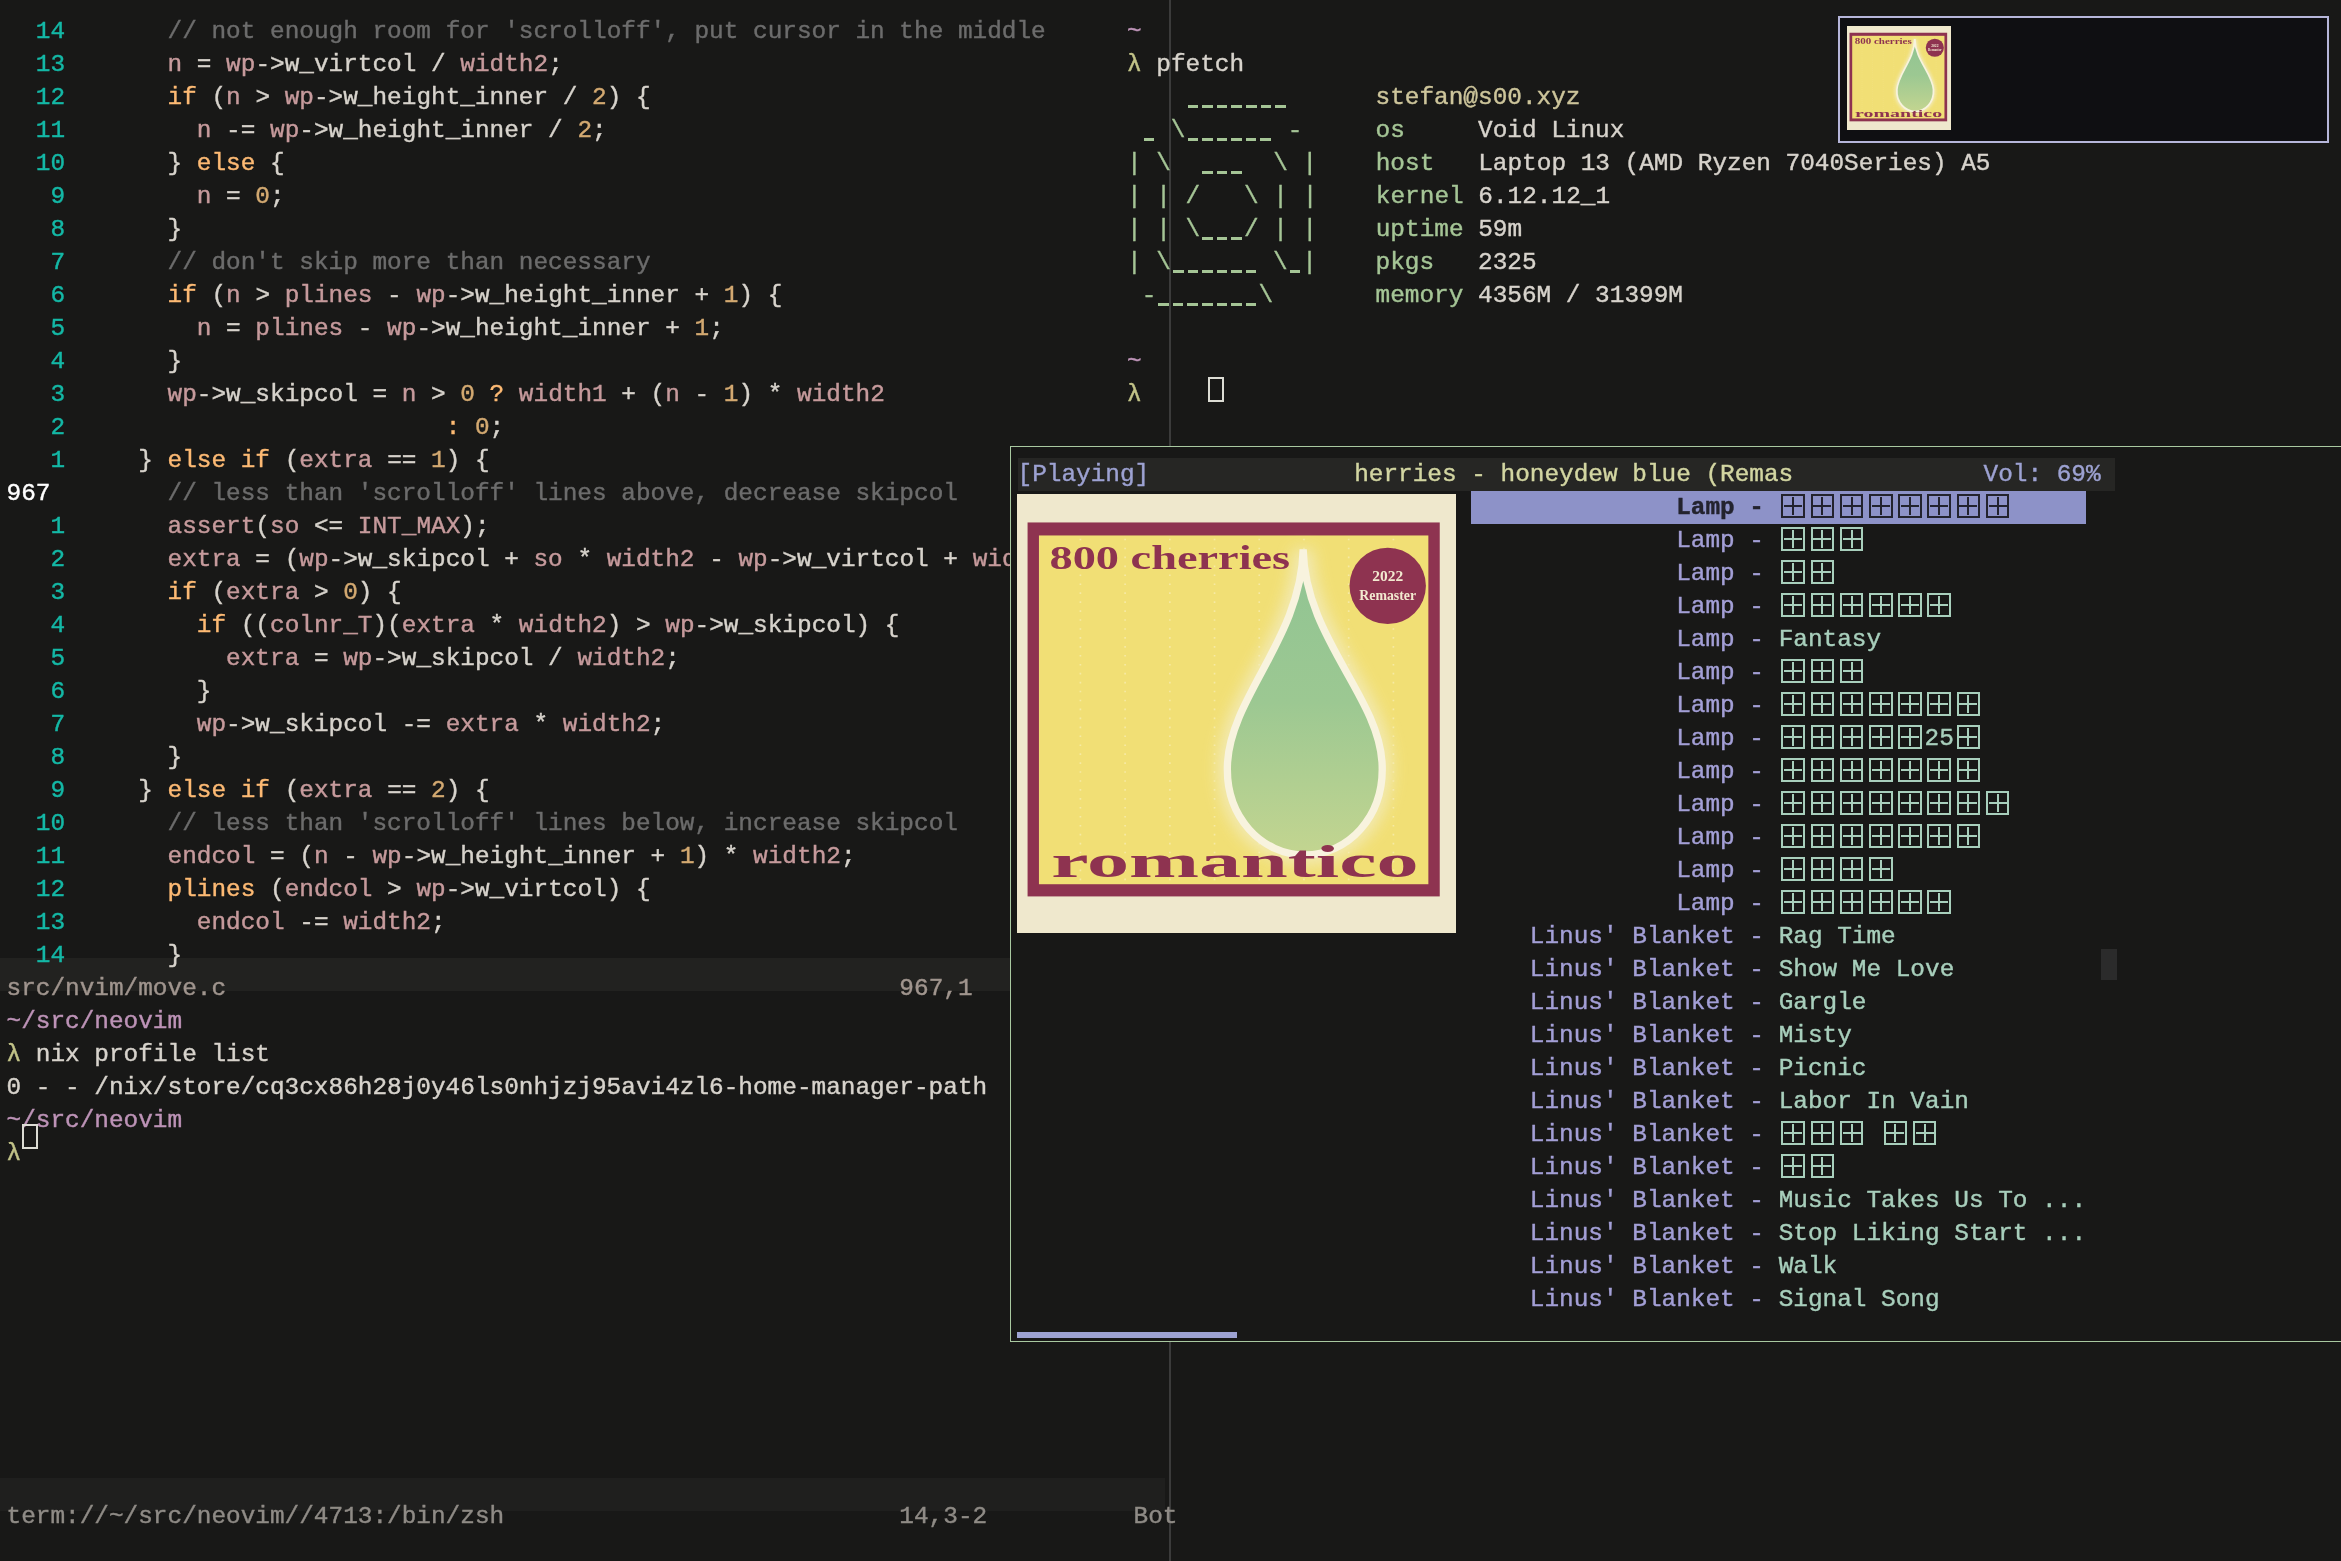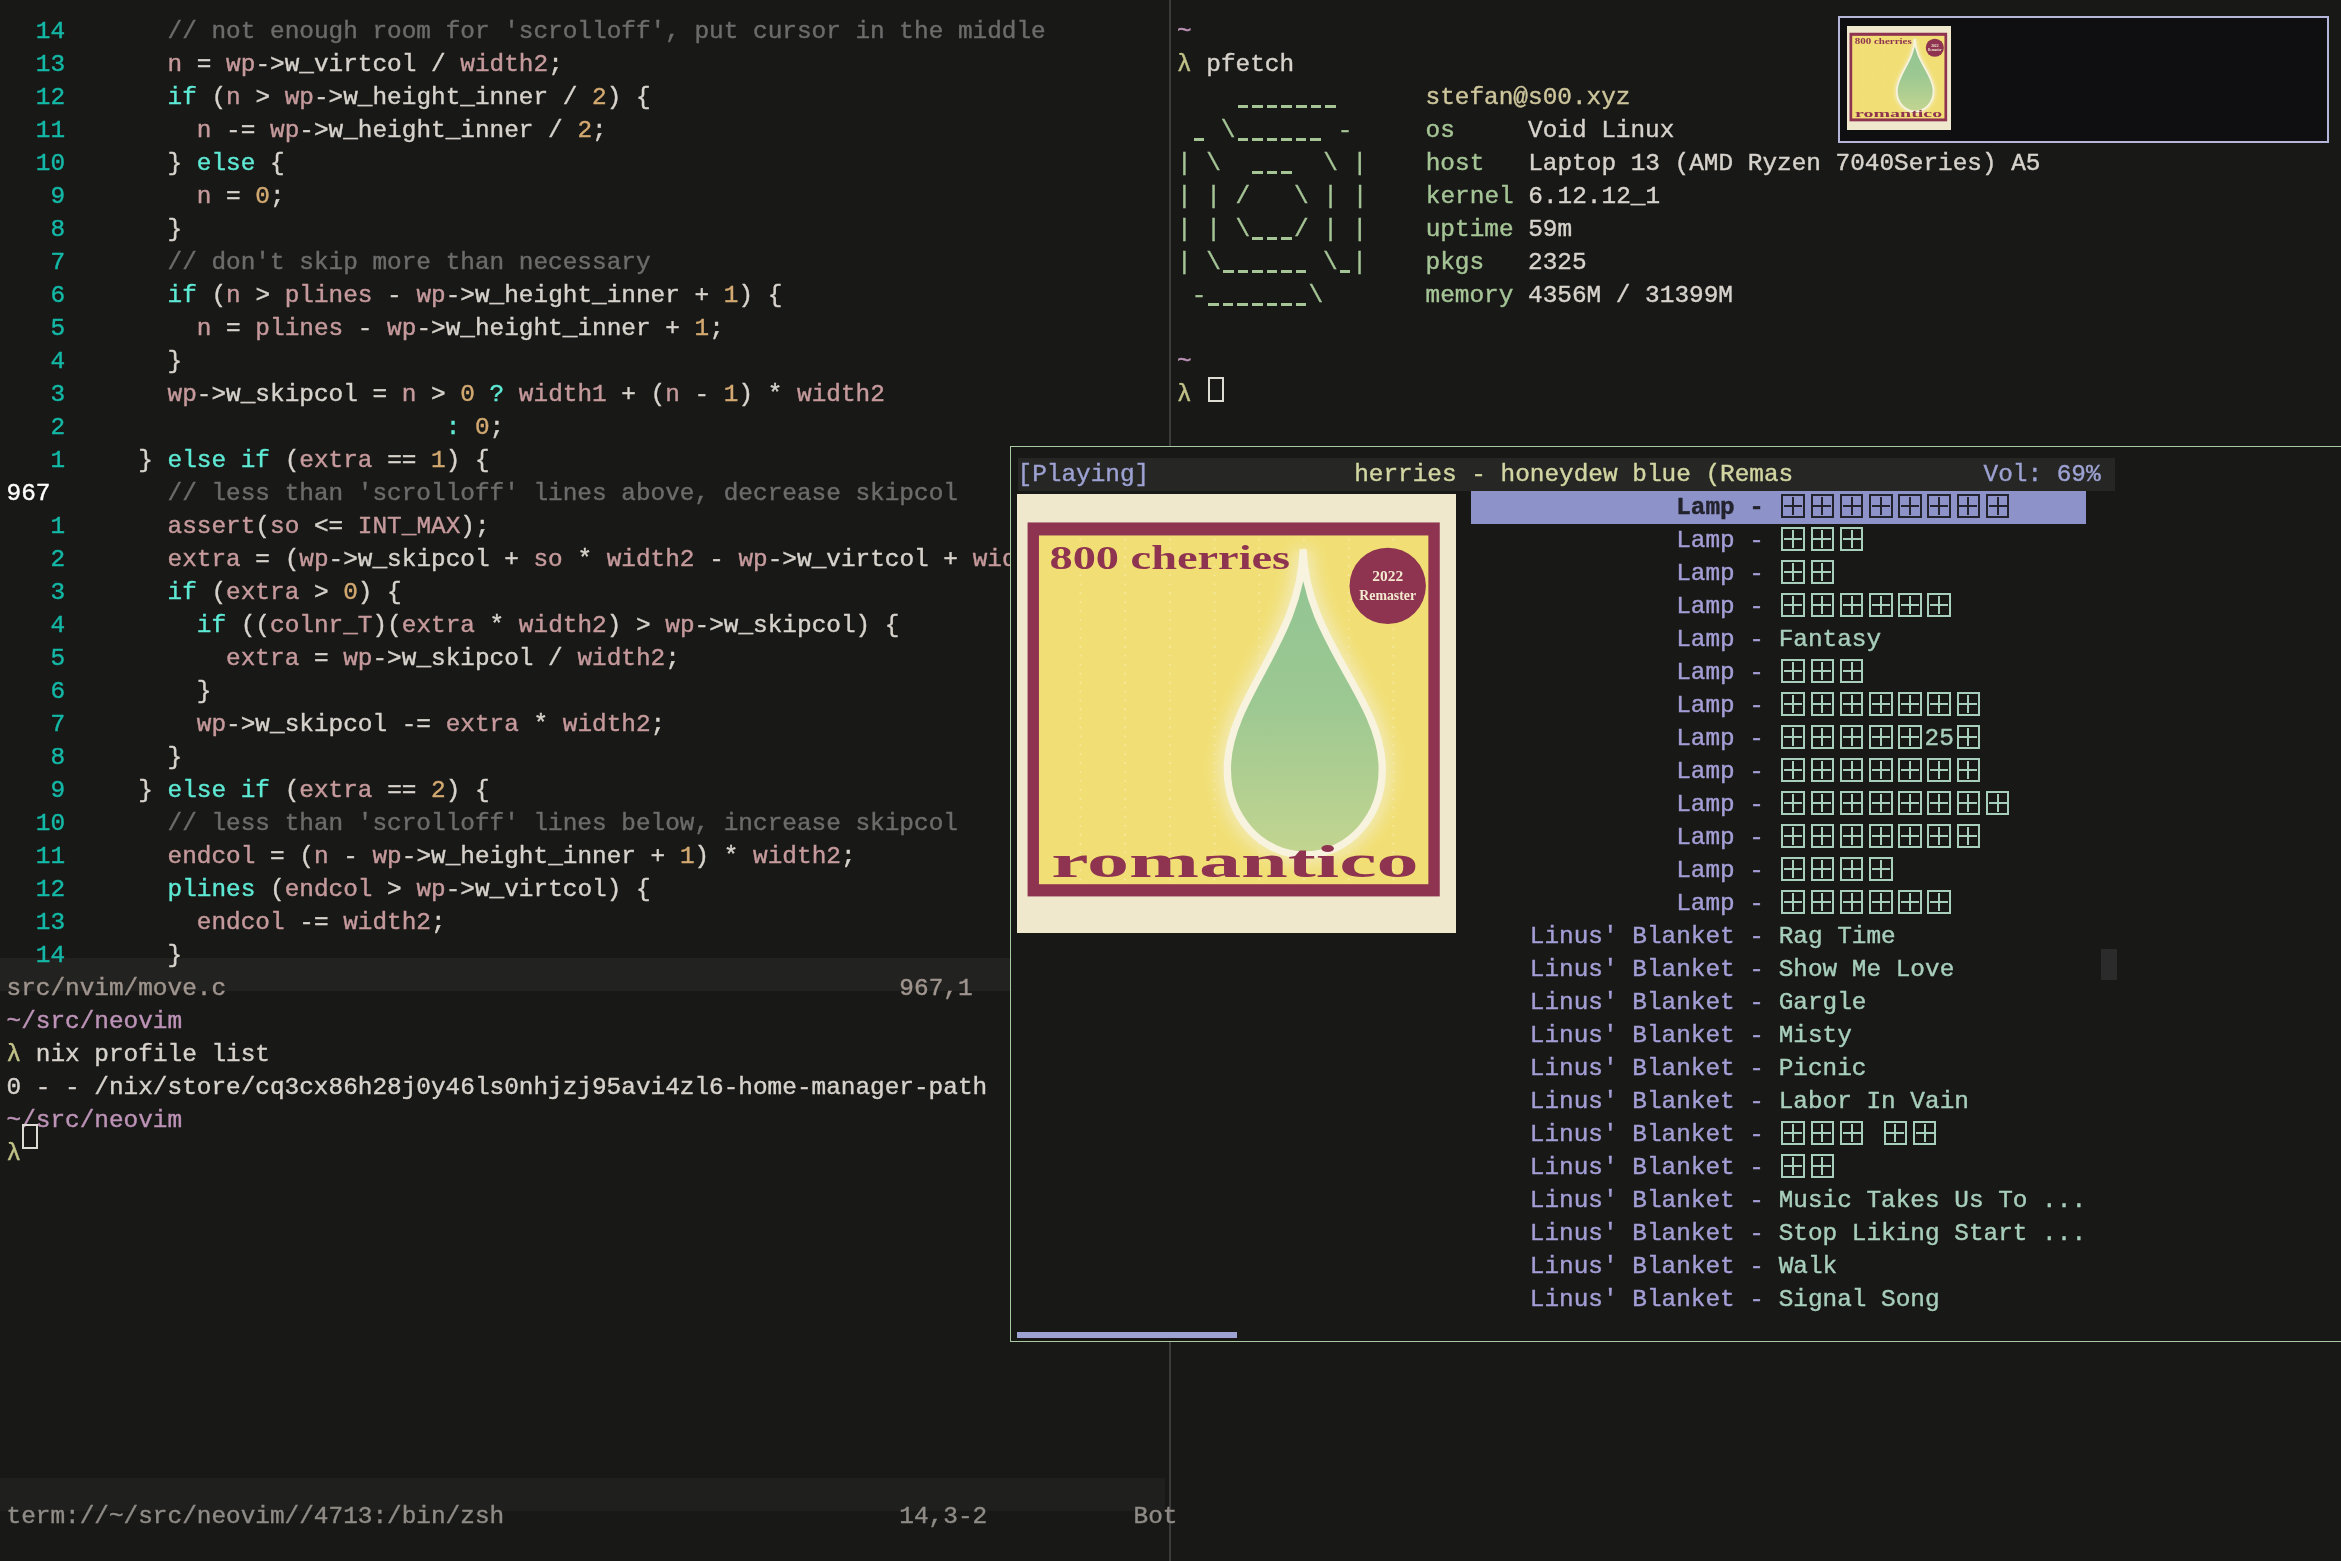--- a/index.html
+++ b/index.html
@@ -1,18 +1,18 @@
 <!DOCTYPE html>
 <html style="font-size:13px"><head><meta charset="utf-8"><style>
 *{margin:0;padding:0;box-sizing:border-box}
 html,body{width:2342px;height:1561px;background:#181817;overflow:hidden}
 body{position:relative;font-family:"Liberation Mono",monospace}
 pre{position:absolute;font:24.4px/33px "Liberation Mono",monospace;white-space:pre;color:#d7d3cc;-webkit-text-stroke:0.4px}
 b{font-weight:normal}
-.p{color:#c69a9c} .k{color:#5eead4} .o{color:#d7d3cc} .n{color:#d3a971}
+.p{color:#c69a9c} .k{color:#fdba74} .o{color:#d7d3cc} .n{color:#d3a971}
 .c{color:#6c6c6c;} .g{color:#14b8a6} .a{color:#ffffff}
 .sl{color:#a0958e} .s2{color:#8f8b86} .d{color:#bd93b7} .lam{color:#c2c388} .w{color:#d7d3cc}
 .grn{color:#a5c596} .tan{color:#cdc59b}
 .lav{color:#9da2d2} .ttl{color:#d3d6a2} .art{color:#a39fd6} .son{color:#a8cfbc}
 .hl{color:#23232e;font-weight:bold}
 .cj{display:inline-block;width:23.6px;height:23.6px;margin:0 2.8px;border:2px solid;box-sizing:border-box;vertical-align:-3.3px;
 background:linear-gradient(currentColor,currentColor) 50% 50%/18px 2px no-repeat,linear-gradient(currentColor,currentColor) 50% 50%/2px 18px no-repeat}
 .cur{position:absolute;border:2.4px solid #dcdcd4;width:15.5px;height:25px}
 .u{display:inline-block;width:10.6px;height:2.8px;background:currentColor;margin:0 2px;vertical-align:-4.1px}
 </style></head><body>
@@ -59,21 +59,21 @@
 
 
 
 
 
 
 
 
 <b class="s2">term://~/src/neovim//4713:/bin/zsh                           14,3-2          Bot</b>
 </pre>
-<pre style="left:1177px;top:14.6px"><b class="d">~</b>
+<pre style="left:1127px;top:14.6px"><b class="d">~</b>
 <b class="lam">λ</b> <b class="w">pfetch</b>
 <b class="grn">    <span class="u"></span><span class="u"></span><span class="u"></span><span class="u"></span><span class="u"></span><span class="u"></span><span class="u"></span></b>      <b class="tan">stefan@s00.xyz</b>
 <b class="grn"> <span class="u"></span> \<span class="u"></span><span class="u"></span><span class="u"></span><span class="u"></span><span class="u"></span><span class="u"></span> -</b>     <b class="grn">os</b>     <b class="w">Void Linux</b>
 <b class="grn">| \  <span class="u"></span><span class="u"></span><span class="u"></span>  \ |</b>    <b class="grn">host</b>   <b class="w">Laptop 13 (AMD Ryzen 7040Series) A5</b>
 <b class="grn">| | /   \ | |</b>    <b class="grn">kernel</b> <b class="w">6.12.12_1</b>
 <b class="grn">| | \<span class="u"></span><span class="u"></span><span class="u"></span>/ | |</b>    <b class="grn">uptime</b> <b class="w">59m</b>
 <b class="grn">| \<span class="u"></span><span class="u"></span><span class="u"></span><span class="u"></span><span class="u"></span><span class="u"></span> \<span class="u"></span>|</b>    <b class="grn">pkgs</b>   <b class="w">2325</b>
 <b class="grn"> -<span class="u"></span><span class="u"></span><span class="u"></span><span class="u"></span><span class="u"></span><span class="u"></span><span class="u"></span>\</b>       <b class="grn">memory</b> <b class="w">4356M / 31399M</b>
 
 <b class="d">~</b>

